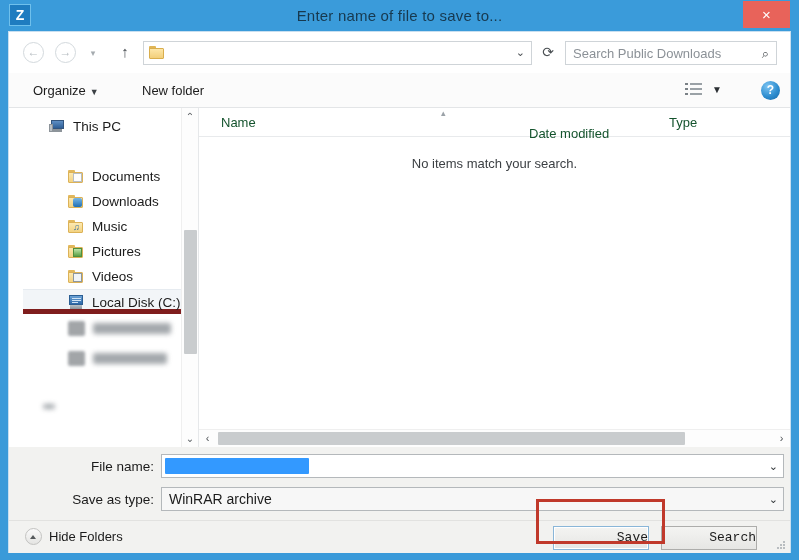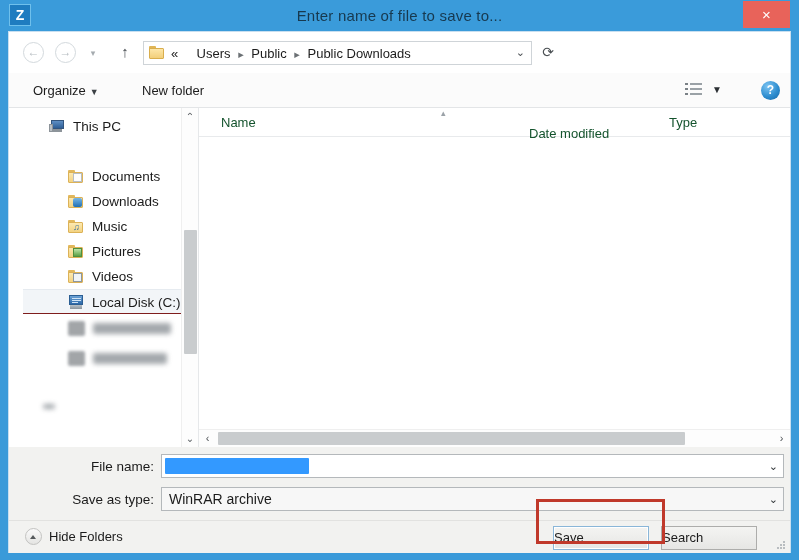--- a/index.html
+++ b/index.html
@@ -277,21 +277,21 @@
     left: 14px;
     width: 172px; height: 25px;
     line-height: 25px;
     font-size: 13.5px;
     color: #1b1b1b;
     white-space: nowrap;
   }
   .tree-item.selected {
     background: #f2f5f8;
     border-top: 1px solid #e6ebf0;
-    border-bottom: 1px solid #7f1d1d;
+    border-bottom: 5px solid #7f1d1d;
     box-sizing: border-box;
   }
   .tree-item .ic {
     position: absolute;
     top: 5px;
     width: 16px; height: 15px;
   }
   .tree-item .lbl { position: absolute; }
 
   .ic-folder .f-tab {
@@ -554,22 +554,22 @@
   .dlg-btn {
     position: absolute;
     top: 5px;
     width: 96px; height: 24px;
     background: linear-gradient(180deg,#f4f4f2 0%, #e6e6e4 100%);
     border: 1px solid #adadab;
     box-sizing: border-box;
     font-size: 13px;
     color: #1b1b1b;
     line-height: 22px;
-    text-align: left;
-    font-family: Liberation Sans, sans-serif;
+    text-align: right;
+    font-family: Liberation Mono, monospace;
     cursor: pointer;
   }
   .btn-save {
     left: 544px;
     border: 1px solid #8ab6d8;
     box-shadow: inset 0 0 0 1px #ffffff;
   }
   .btn-cancel { left: 652px; }
 
   .resize-grip {
@@ -611,34 +611,29 @@
         <div class="nav-arrow nav-back">←</div>
         <div class="nav-arrow nav-fwd">→</div>
         <div class="nav-recent">▾</div>
         <div class="nav-up">↑</div>
 
         <div class="crumbbar">
           <div class="crumb-folder">
             <div class="f-tab"></div>
               <div class="f-body"></div>
           </div>
-          <div class="crumb-text">
-            <span>«</span>
-            <span class="sep">&nbsp;</span>
-            <span>Users</span>
-            <span class="sep">▸</span>
-            <span>Public</span>
-            <span class="sep">▸</span>
-            <span>Public Downloads</span>
-          </div>
           <div class="crumb-chev">⌄</div>
         </div>
 
         <div class="nav-refresh">⟳</div>
 
+        <div class="searchbox">
+          <div class="search-ph">Search Public Downloads</div>
+          <div class="search-icon">⌕</div>
+        </div>
       </div>
 
       <div class="toolbar">
         <div class="tb-item tb-organize">
           <span>Organize</span><span class="caret">▼</span>
         </div>
         <div class="tb-item tb-newfolder">New folder</div>
 
         <div class="view-icon">
           <div class="row" style="top:0px">
@@ -751,20 +746,21 @@
         <div class="splitter"></div>
 
         <div class="filelist">
           <div class="col-head">
             <div class="col col-name">Name</div>
             <div class="col-sortmark">▴</div>
             <div class="col col-date">Date modified</div>
             <div class="col col-type">Type</div>
           </div>
 
+          <div class="empty-msg">No items match your search.</div>
 
           <div class="sb-horiz">
             <div class="arrow left">‹</div>
             <div class="thumb"></div>
             <div class="arrow right">›</div>
           </div>
         </div>
       </div>
 
       <div class="formarea">

